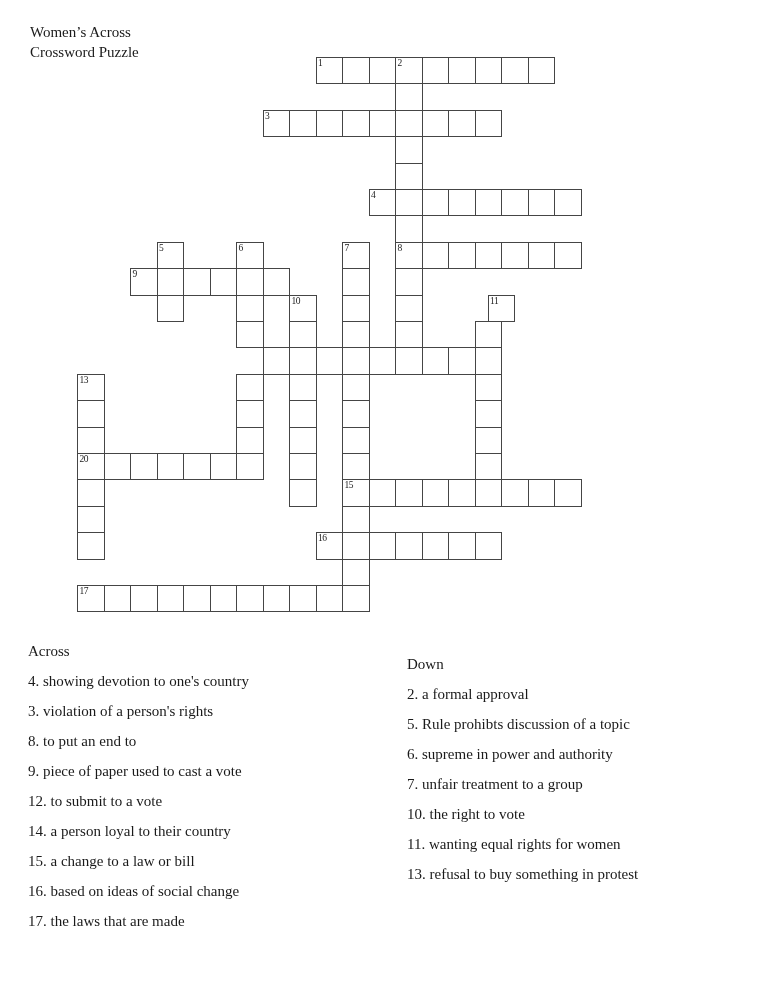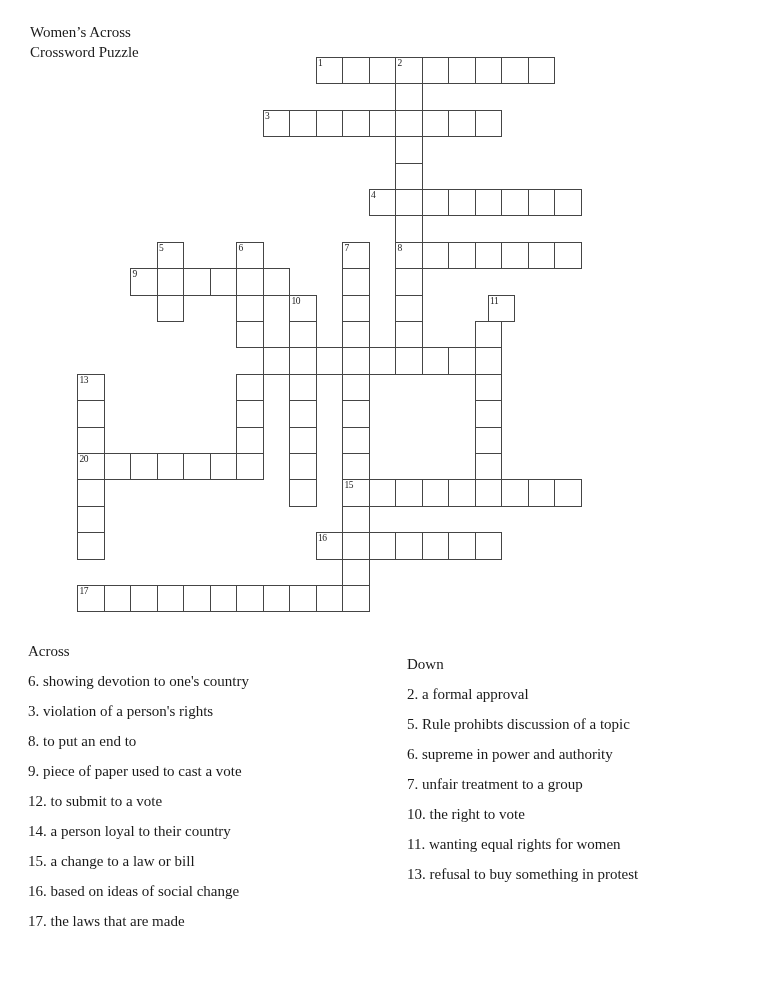--- a/index.html
+++ b/index.html
@@ -224,21 +224,21 @@
       <div class="cell" style="left: 183px; top: 585px; width: 27.5px; height: 27.4px;"></div>
       <div class="cell" style="left: 209.5px; top: 585px; width: 27.5px; height: 27.4px;"></div>
       <div class="cell" style="left: 236px; top: 585px; width: 27.5px; height: 27.4px;"></div>
       <div class="cell" style="left: 262.5px; top: 585px; width: 27.5px; height: 27.4px;"></div>
       <div class="cell" style="left: 289px; top: 585px; width: 27.5px; height: 27.4px;"></div>
       <div class="cell" style="left: 315.5px; top: 585px; width: 27.5px; height: 27.4px;"></div>
     </div>
 
   <div class="clues across">
     <div class="clue">Across</div>
-    <div class="clue">6. showing devotion to one's country</div>
+    <div class="clue">4. showing devotion to one's country</div>
     <div class="clue">3. violation of a person's rights</div>
     <div class="clue">8. to put an end to</div>
     <div class="clue">9. piece of paper used to cast a vote</div>
     <div class="clue">12. to submit to a vote</div>
     <div class="clue">14. a person loyal to their country</div>
     <div class="clue">15. a change to a law or bill</div>
     <div class="clue">16. based on ideas of social change</div>
     <div class="clue">17. the laws that are made</div>
   </div>
 

